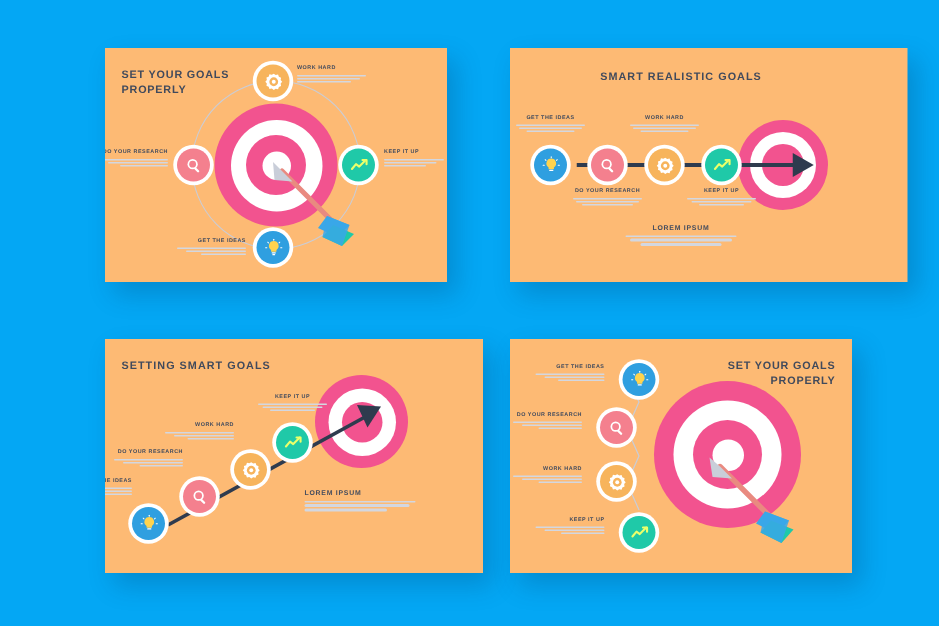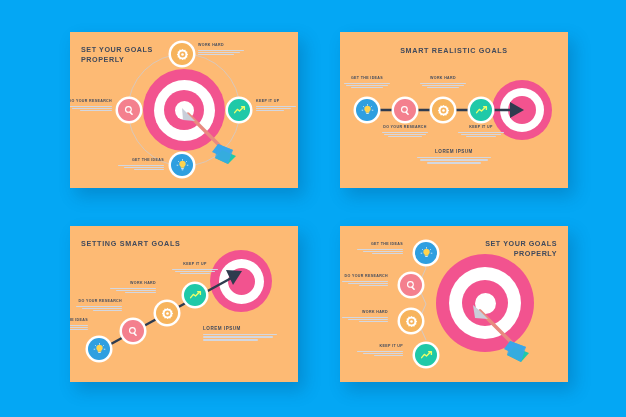--- a/index.html
+++ b/index.html
@@ -12,22 +12,22 @@
   }
   .stage{position:absolute;inset:0;}
 
   .panel{
     position:absolute;
     background:#fdba74;
     box-shadow:6px 8px 16px rgba(0,40,80,.22);
     overflow:hidden;
   }
   #panel-1{left:70px;top:32px;width:228px;height:156px;}
-  #panel-2{left:340px;top:32px;width:228px;height:156px;}
-  #panel-3{left:70px;top:226px;width:228px;height:156px;}
+  #panel-2{left:340px;top:32px;width:228px;height:156px;padding-left:37px;}
+  #panel-3{left:70px;top:226px;width:228px;height:156px;padding-left:24px;}
   #panel-4{left:340px;top:226px;width:228px;height:156px;}
 
   .ptitle{
     position:absolute;
     font-size:7.2px;
     font-weight:bold;
     letter-spacing:.55px;
     color:#414a5c;
     line-height:9.5px;
     white-space:pre-line;

